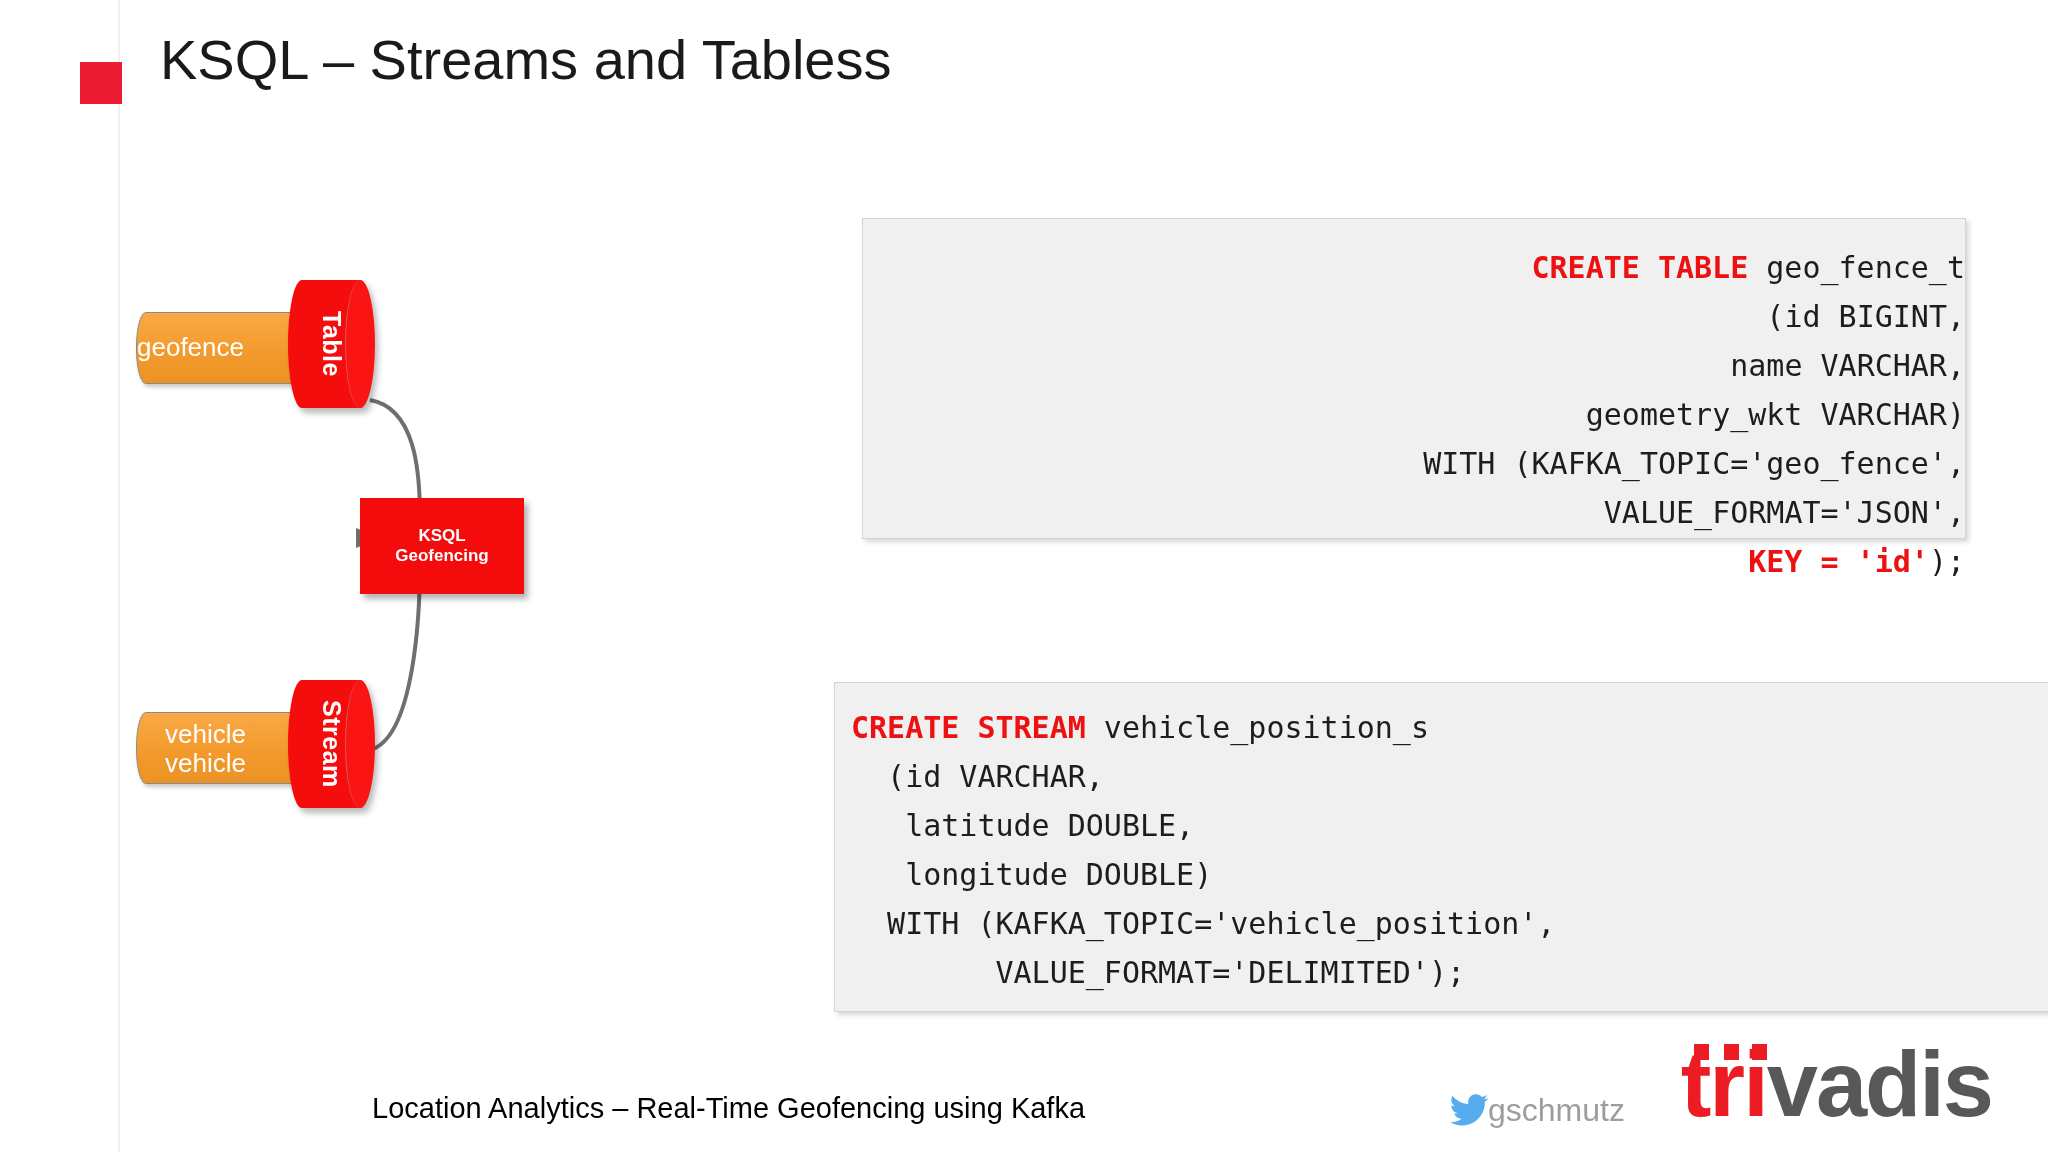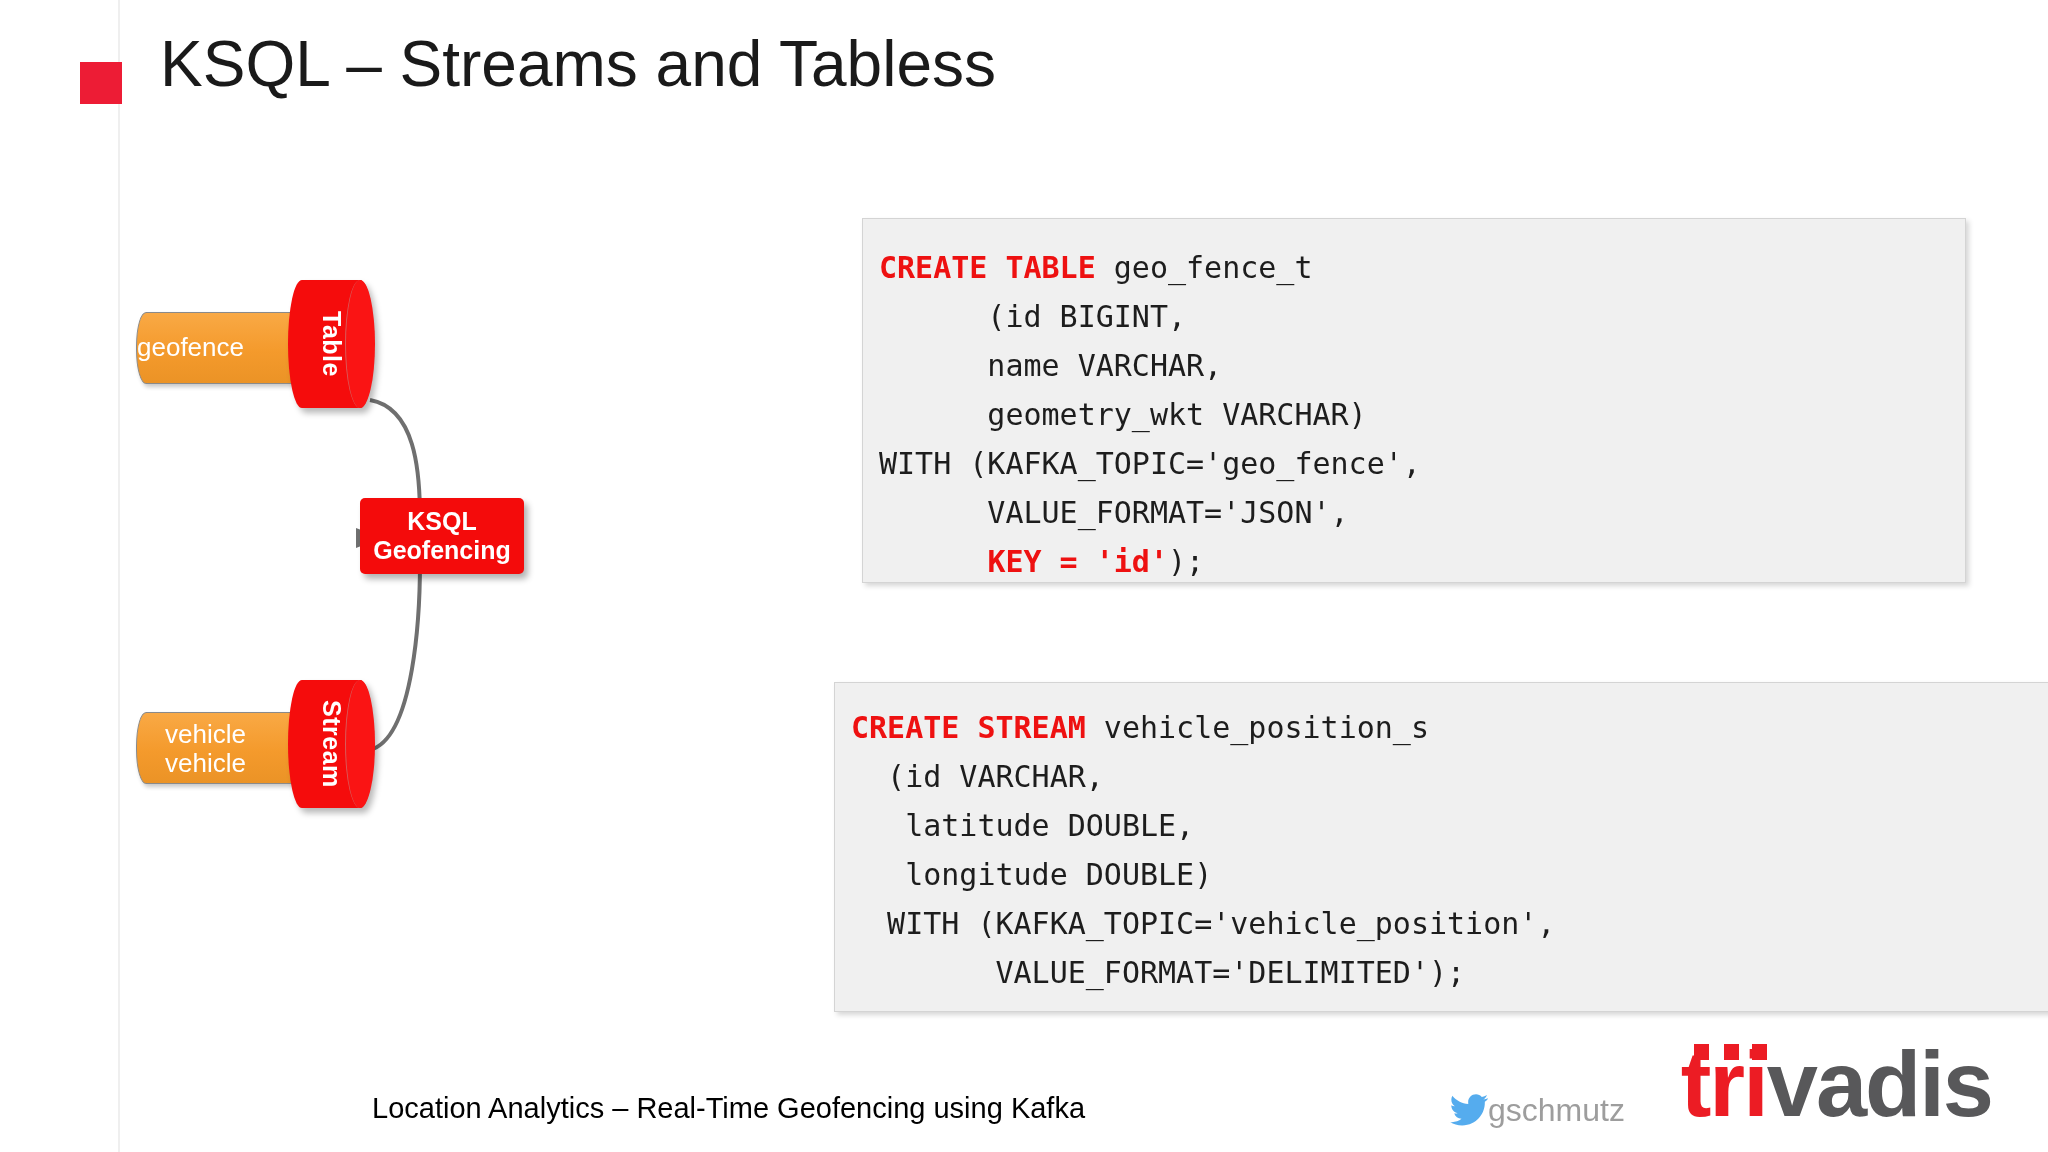--- a/index.html
+++ b/index.html
@@ -31,21 +31,21 @@
     left: 80px;
     top: 62px;
     width: 42px;
     height: 42px;
     background: #ed1c35;
   }
   .slide-title {
     position: absolute;
     left: 160px;
     top: 26px;
-    font-size: 64px;
+    font-size: 56px;
     line-height: 1.2;
     color: #1a1a1a;
     font-weight: 400;
     letter-spacing: 0px;
     white-space: nowrap;
   }
 
   
   .diagram {
     position: absolute;
@@ -116,46 +116,46 @@
     writing-mode: vertical-rl;
     z-index: 3;
     letter-spacing: 0.5px;
   }
 
   .proc-box {
     position: absolute;
     left: 240px;
     top: 218px;
     width: 164px;
-    height: 76px;
+    height: 96px;
     background: #f40b0b;
-    border-radius: 5px;
+    border-radius: 0;
     box-shadow: 4px 5px 6px rgba(0,0,0,0.3);
     color: #ffffff;
-    font-size: 25px;
+    font-size: 17px;
     font-weight: bold;
     display: flex;
     flex-direction: column;
     align-items: center;
     justify-content: center;
     line-height: 1.18;
     z-index: 4;
   }
 
   .arrows { position: absolute; left: 0; top: 0; width: 560px; height: 560px; }
 
   
   .code-card {
     position: absolute;
     background: #f0f0f0;
     border: 1px solid #d4d4d4;
     box-shadow: 3px 3px 5px rgba(0,0,0,0.16);
     box-sizing: border-box;
   }
-  .code-card.c1 { left: 862px; top: 218px; width: 1104px; height: 365px; }
+  .code-card.c1 { left: 862px; top: 218px; width: 1104px; height: 321px; text-align: right; }
   .code-card.c2 { left: 834px; top: 682px; width: 1312px; height: 330px; }
 
   .code-body {
     font-family: "DejaVu Sans Mono", "Liberation Mono", monospace;
     font-size: 30px;
     line-height: 49px;
     color: #1d1d1d;
     white-space: pre;
     padding: 24px 0 0 16px;
     letter-spacing: 0px;

